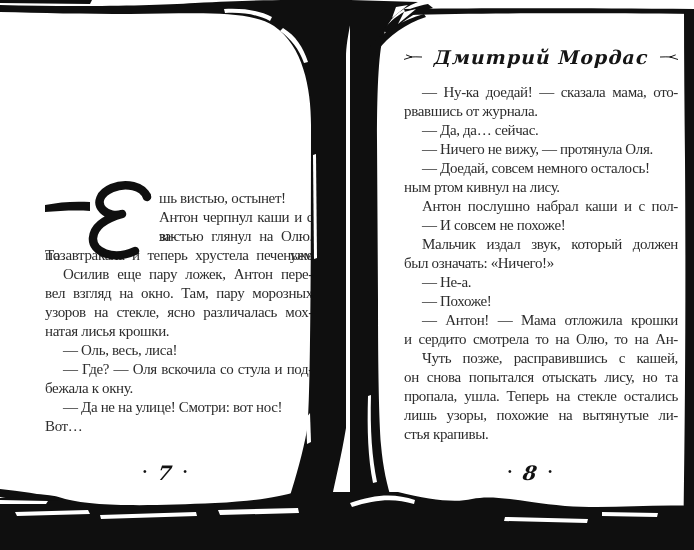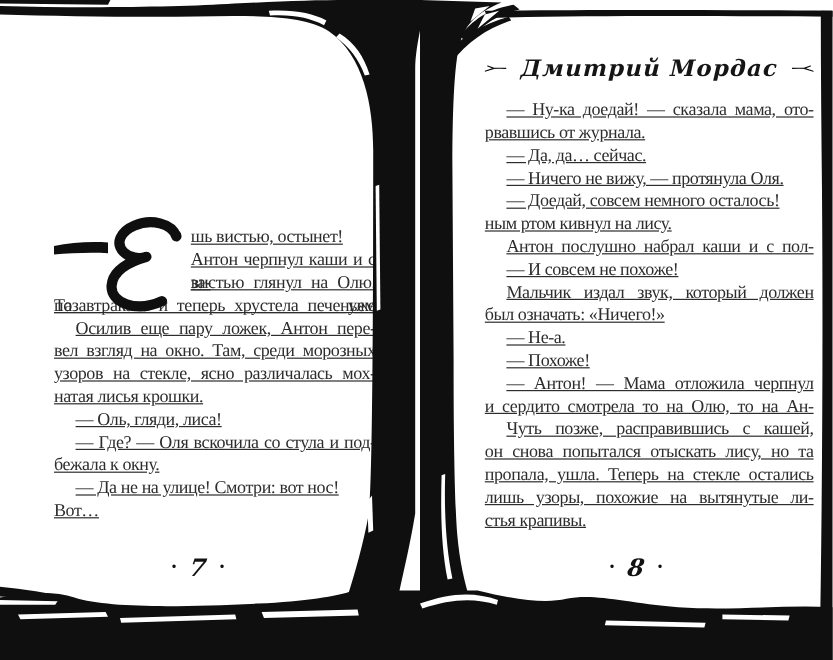--- a/index.html
+++ b/index.html
@@ -14,21 +14,21 @@
   #frame .ink  { fill:var(--ink); }
   #frame .hi   { fill:var(--paper); }
   
   .page-text {
     position:absolute; z-index:1;
     font-size:15px; line-height:19px; letter-spacing:-0.35px;
     color:var(--text);
   }
   #left-text  { left:45px;  top:189px; width:268px; }
   #right-text { left:404px; top:83px;  width:274px; }
-  .line { height:19px;text-decoration:underline; }
+  .line { height:19px; }
   .line.just   { text-align:justify; text-align-last:justify; }
   .line.indent { padding-left:18px; }
   
   .dropcap { float:left; width:114px; height:57px; position:relative; }
   .dropcap svg { position:absolute; left:0; top:-10px; overflow:visible; }
   .dropcap .stroke { fill:none; stroke:var(--ink); stroke-width:8.5;
                      stroke-linecap:round; stroke-linejoin:round; }
   .vh { position:absolute; width:1px; height:1px; overflow:hidden;
         clip-path:inset(50%); white-space:nowrap; }
   
@@ -127,27 +127,27 @@
 
     <div class="line indent just">Антон черпнул каши и с за-</div>
 
     <div class="line just">вистью глянул на Олю. Та уже</div>
 
     <div class="line just">позавтракала и теперь хрустела печеньем</div>
 
 
     <div class="line indent just">Осилив еще пару ложек, Антон пере-</div>
 
-    <div class="line just">вел взгляд на окно. Там, среди морозных</div>
+    <div class="line just">вел взгляд на окно. Там, пару морозных</div>
 
     <div class="line just">узоров на стекле, ясно различалась мох-</div>
 
     <div class="line">натая лисья крошки.</div>
 
-    <div class="line indent">— Оль, гляди, лиса!</div>
+    <div class="line indent">— Оль, весь, лиса!</div>
 
     <div class="line indent just">— Где? — Оля вскочила со стула и под-</div>
 
     <div class="line">бежала к окну.</div>
 
     <div class="line indent">— Да не на улице! Смотри: вот нос!</div>
 
     <div class="line">Вот…</div>
   </div>
 
@@ -170,21 +170,21 @@
     <div class="line indent">— И совсем не похоже!</div>
 
     <div class="line indent just">Мальчик издал звук, который должен</div>
 
     <div class="line">был означать: «Ничего!»</div>
 
     <div class="line indent">— Не-а.</div>
 
     <div class="line indent">— Похоже!</div>
 
-    <div class="line indent just">— Антон! — Мама отложила черпнул</div>
+    <div class="line indent just">— Антон! — Мама отложила крошки</div>
 
     <div class="line just">и сердито смотрела то на Олю, то на Ан-</div>
 
 
     <div class="line indent just">Чуть позже, расправившись с кашей,</div>
 
     <div class="line just">он снова попытался отыскать лису, но та</div>
 
     <div class="line just">пропала, ушла. Теперь на стекле остались</div>
 

